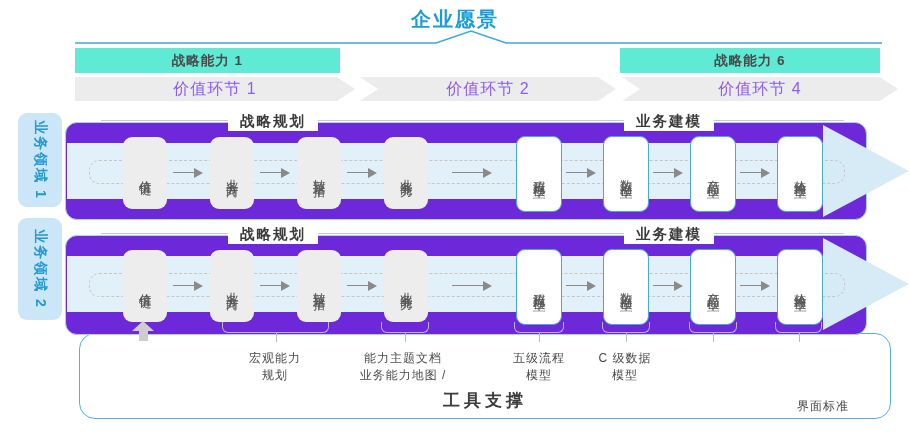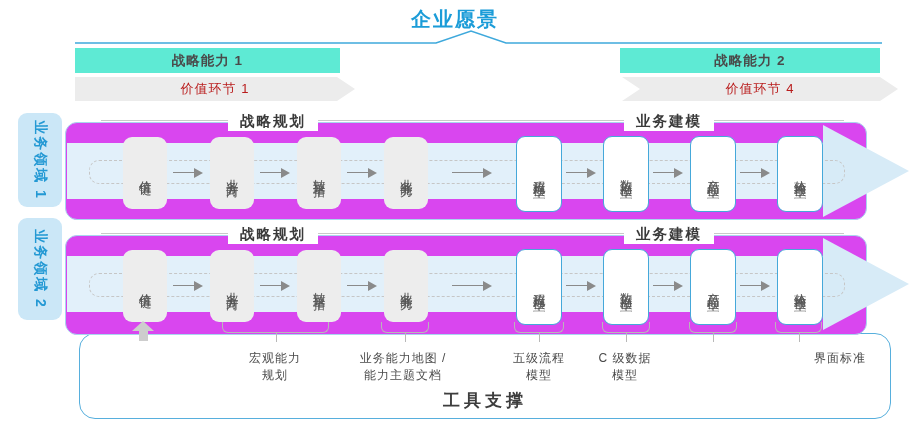--- a/index.html
+++ b/index.html
@@ -16,37 +16,37 @@
   .cap-band{position:absolute;top:48px;height:25px;background:#5eead4;
             display:flex;align-items:center;justify-content:center;
             font-size:13.5px;font-weight:600;color:#4a4a4a;letter-spacing:1px;}
   .cap-1{left:75px;width:265px;}
   .cap-2{left:348px;width:264px;}
   .cap-3{left:620px;width:260px;}
 
   
   .val-seg{position:absolute;top:77px;height:24px;background:#ececec;
            display:flex;align-items:center;justify-content:center;
-           font-size:13px;color:#b91c1c;letter-spacing:1px;}
+           font-size:16px;color:#8b5cf6;letter-spacing:1px;}
   .val-first{clip-path:polygon(0 0,calc(100% - 18px) 0,100% 50%,calc(100% - 18px) 100%,0 100%);}
   .val-mid{clip-path:polygon(0 0,calc(100% - 18px) 0,100% 50%,calc(100% - 18px) 100%,0 100%,18px 50%);}
   .val-1{left:75px;width:280px;}
   .val-2{left:360px;width:256px;}
   .val-3{left:622px;width:276px;}
 
   
   .domain-label{position:absolute;left:18px;width:44px;background:#cbe7f7;border-radius:9px;
                 display:flex;align-items:center;justify-content:center;}
   .domain-1{top:113px;height:94px;}
   .domain-2{top:218px;height:102px;}
   .domain-label span{transform:rotate(90deg);white-space:nowrap;font-size:14px;font-weight:bold;
                      color:#2499d4;letter-spacing:2px;}
 
   
-  .row{position:absolute;left:65px;width:800px;border:1px solid #a8d6ee;border-radius:12px;background:#d946ef;}
+  .row{position:absolute;left:65px;width:800px;border:1px solid #a8d6ee;border-radius:12px;background:#6d28d9;}
   .row-1{top:122px;height:96px;}
   .row-2{top:235px;height:98px;}
 
   .hline{position:absolute;left:35px;right:22px;top:-3px;border-top:1px solid #c9c9c9;}
   .row-header{position:absolute;top:-12px;transform:translateX(-50%);background:#fff;
               padding:0 12px;font-size:14.5px;font-weight:bold;color:#3a3a3a;letter-spacing:2px;
               line-height:20px;white-space:nowrap;}
   .hdr-planning{left:207px;}
   .hdr-modeling{left:603px;}
 
@@ -100,23 +100,24 @@
 
   <div class="title-row">
     <span>企业愿景</span>
   </div>
 
   <svg class="connector" width="910" height="50">
     <path d="M75 43 L436 43 L471 31 L506 43 L882 43" fill="none" stroke="#3fa9dc" stroke-width="1.5"></path>
   </svg>
 
   <div class="cap-band cap-1">战略能力 1</div>
-  <div class="cap-band cap-3">战略能力 2</div>
+  <div class="cap-band cap-3">战略能力 6</div>
 
   <div class="val-seg val-first val-1">价值环节 1</div>
+  <div class="val-seg val-mid val-2">价值环节 2</div>
   <div class="val-seg val-mid val-3">价值环节 4</div>
 
   <div class="domain-label domain-1">
     <span>业务领域 1</span>
   </div>
   <div class="domain-label domain-2">
     <span>业务领域 2</span>
   </div>
 
   <div class="footer-box">
@@ -209,27 +210,27 @@
     <div class="brace" style="left: 381px; width: 46px;"></div>
     <div class="brace" style="left: 514px; width: 48px;"></div>
     <div class="brace" style="left: 602px; width: 46px;"></div>
     <div class="brace" style="left: 689px; width: 46px;"></div>
     <div class="brace" style="left: 775px; width: 45px;"></div>
     <div class="anno-label" style="left: 275px;">
       <div>宏观能力</div>
       <div>规划</div>
     </div>
     <div class="anno-label" style="left: 403px;">
+      <div>能力主题文档</div>
       <div>业务能力地图 /</div>
-      <div>能力主题文档</div>
     </div>
     <div class="anno-label" style="left: 539px;">
       <div>五级流程</div>
       <div>模型</div>
     </div>
     <div class="anno-label" style="left: 625px;">
       <div>C 级数据</div>
       <div>模型</div>
     </div>
-    <div class="anno-label" style="left: 840px;">
+    <div class="anno-label" style="left: 823px; margin-top: 48px;">
       <div>界面标准</div>
     </div>
   </div>
 
 </body></html>

